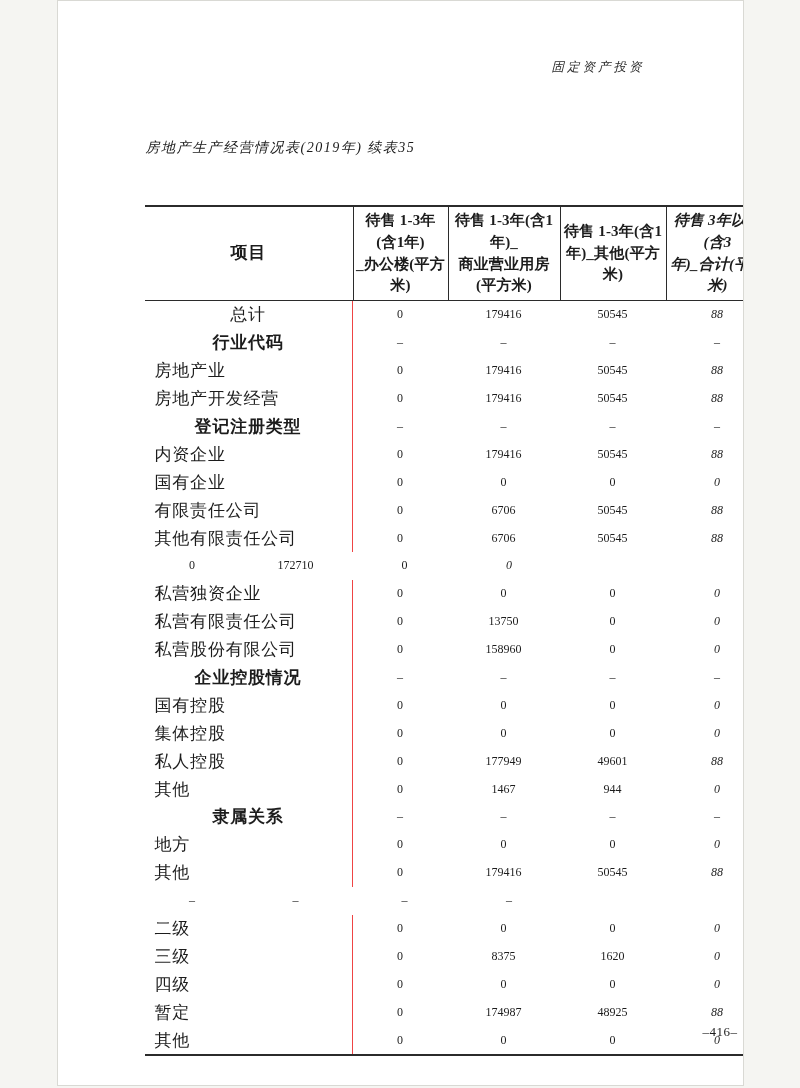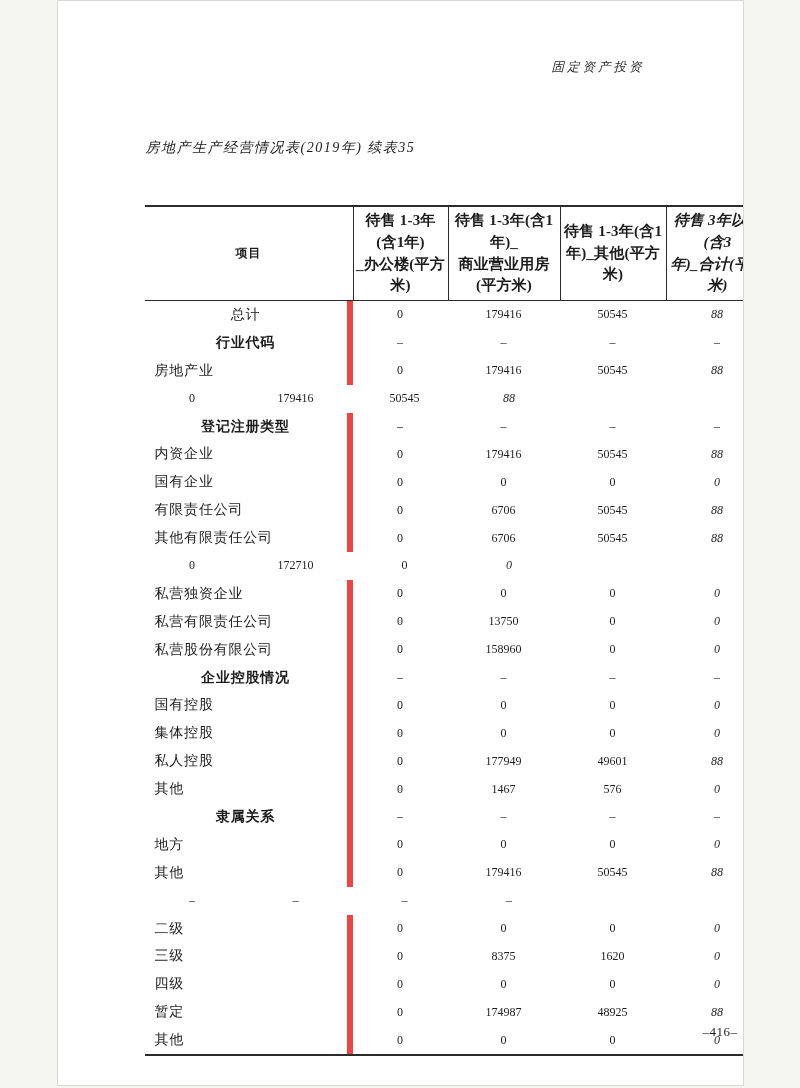--- a/index.html
+++ b/index.html
@@ -60,36 +60,36 @@
     line-height: 1.45;
     text-align: center;
     letter-spacing: 0.2px;
   }
   .thead .cell + .cell { border-left: 1px solid #2b2b2b; }
   .col1 { width: 208px; }
   .col2 { width: 95px;  }
   .col3 { width: 112px; }
   .col4 { width: 106px; }
   .col5 { width: 103px; font-style: italic; }
-  .thead .col1 { font-size: 12px; letter-spacing: 1px; }
+  .thead .col1 { font-size: 17px; letter-spacing: 1px; }
   .tbody .trow {
     display: flex;
     height: 27.9px;
     align-items: center;
   }
   .tbody .cell {
     height: 100%;
     display: flex;
     align-items: center;
     justify-content: center;
     font-size: 12px;
   }
   .tbody .cell.label {
-    border-right: 6px solid #ef4444;
-    font-size: 14px;
+    border-right: 1px solid #ef4444;
+    font-size: 17px;
     letter-spacing: 0.8px;
     justify-content: flex-start;
     padding-left: 10px;
     text-align: left;
     font-family: Liberation Mono, monospace;
   }
   .trow.section .cell.label,
   .trow.total .cell.label {
     justify-content: center;
     padding-left: 0;
@@ -150,20 +150,21 @@
           <div class="cell value col5">–</div>
         </div>
         <div class="trow item">
           <div class="cell label col1">房地产业</div>
           <div class="cell value col2">0</div>
           <div class="cell value col3">179416</div>
           <div class="cell value col4">50545</div>
           <div class="cell value col5">88</div>
         </div>
         <div class="trow item">
+          <div class="cell label col1">房地产开发经营</div>
           <div class="cell value col2">0</div>
           <div class="cell value col3">179416</div>
           <div class="cell value col4">50545</div>
           <div class="cell value col5">88</div>
         </div>
         <div class="trow section">
           <div class="cell label col1">登记注册类型</div>
           <div class="cell value col2">–</div>
           <div class="cell value col3">–</div>
           <div class="cell value col4">–</div>
@@ -249,21 +250,21 @@
           <div class="cell label col1">私人控股</div>
           <div class="cell value col2">0</div>
           <div class="cell value col3">177949</div>
           <div class="cell value col4">49601</div>
           <div class="cell value col5">88</div>
         </div>
         <div class="trow item">
           <div class="cell label col1">其他</div>
           <div class="cell value col2">0</div>
           <div class="cell value col3">1467</div>
-          <div class="cell value col4">576</div>
+          <div class="cell value col4">944</div>
           <div class="cell value col5">0</div>
         </div>
         <div class="trow section">
           <div class="cell label col1">隶属关系</div>
           <div class="cell value col2">–</div>
           <div class="cell value col3">–</div>
           <div class="cell value col4">–</div>
           <div class="cell value col5">–</div>
         </div>
         <div class="trow item">

